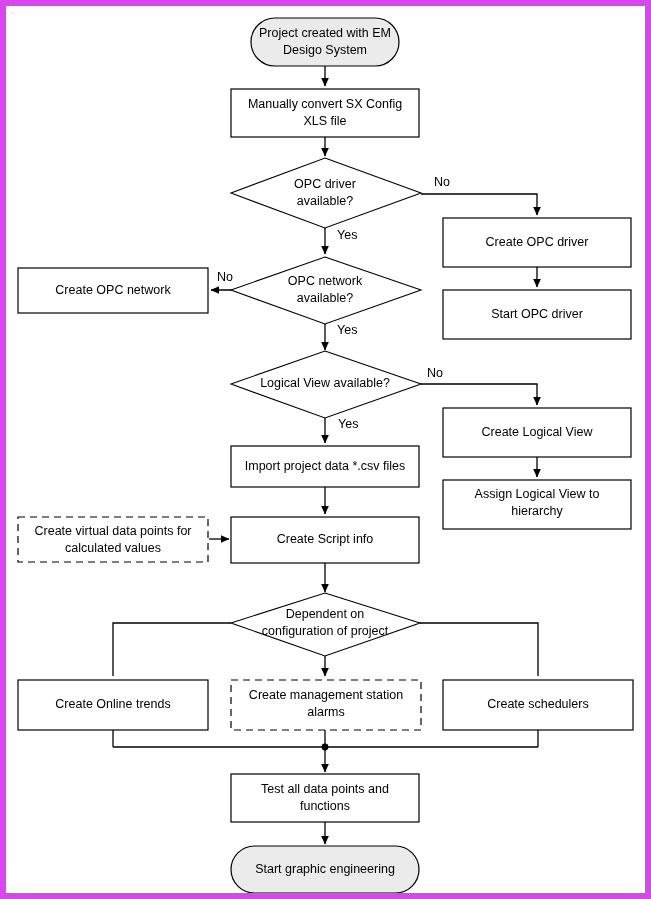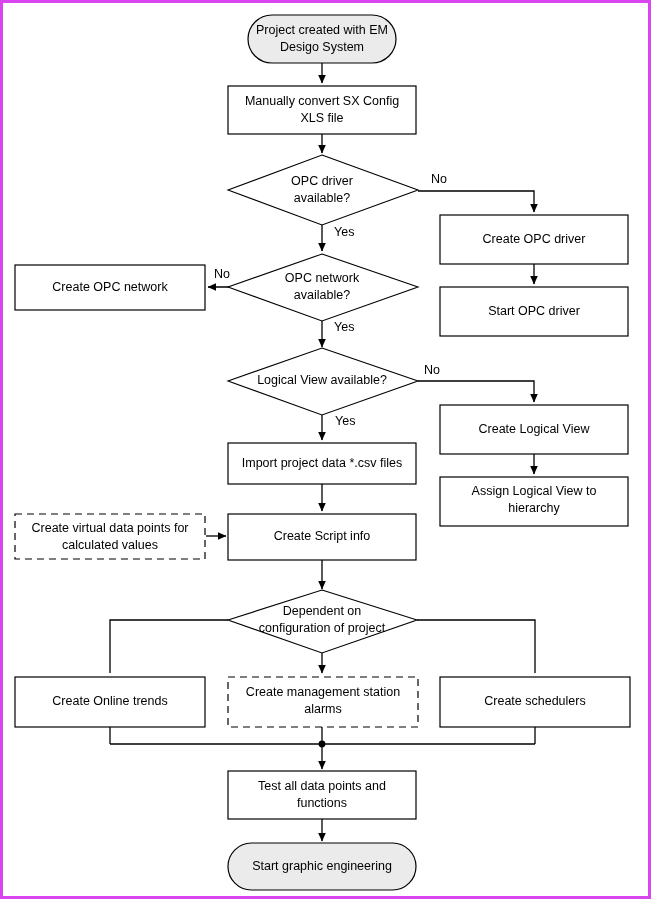--- a/index.html
+++ b/index.html
@@ -6,21 +6,21 @@
     margin: 0;
     padding: 0;
     background: #ffffff;
   }
   #page {
     position: relative;
     width: 651px;
     height: 899px;
     background: #ffffff;
     box-sizing: border-box;
-    border: 3px solid #d946ef;
+    border: 6px solid #d946ef;
     overflow: hidden;
     font-family: "Liberation Sans", sans-serif;
   }
   svg#flow {
     position: absolute;
     left: 0;
     top: 0;
     width: 651px;
     height: 899px;
     display: block;

